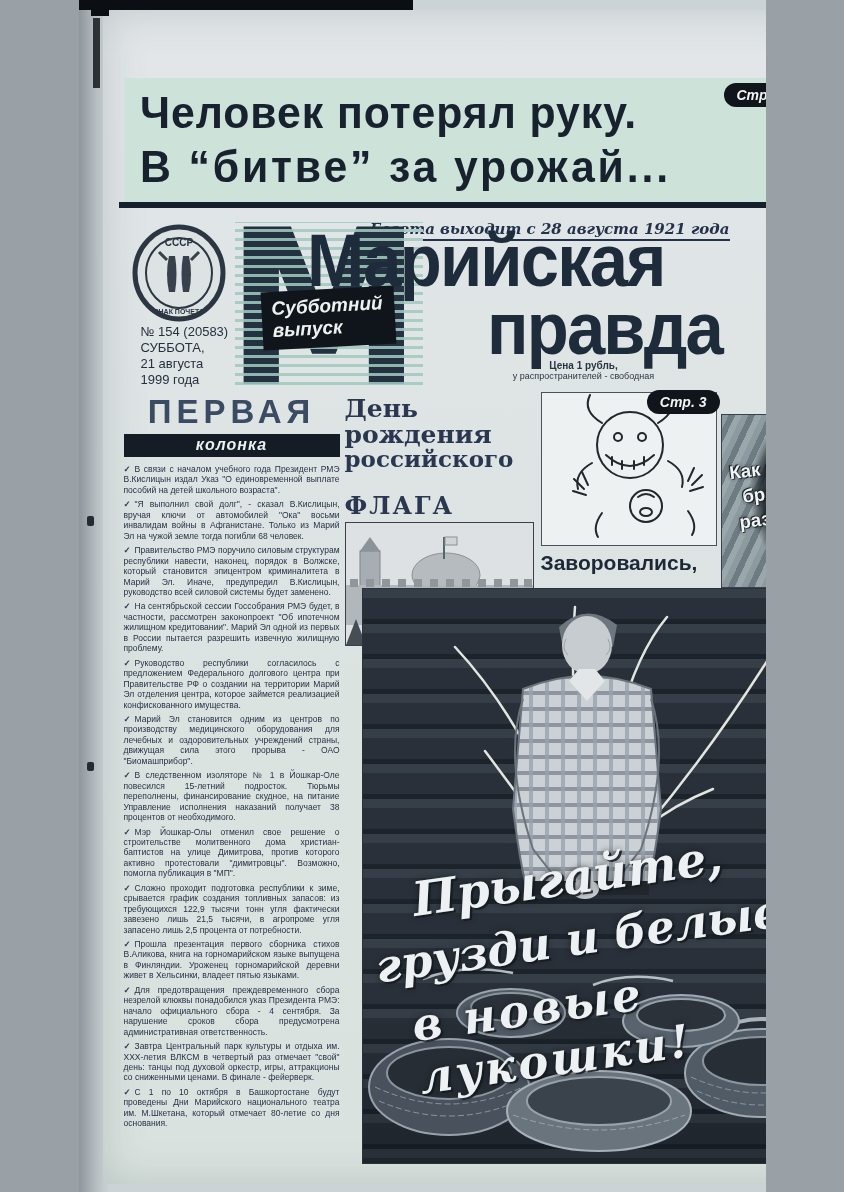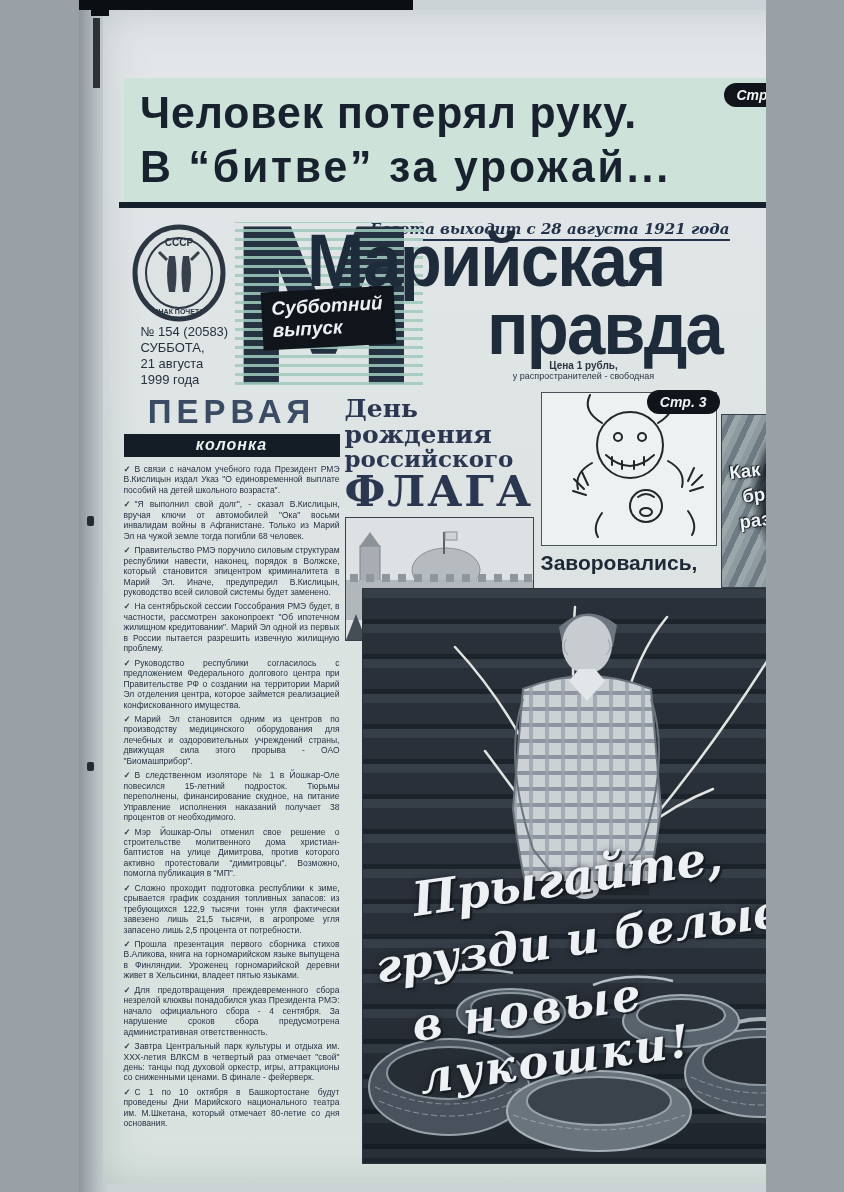--- a/index.html
+++ b/index.html
@@ -212,21 +212,21 @@
       <p class="tick-item"><span class="tick">✓</span><span>Для предотвращения преждевременного сбора незрелой клюквы понадобился указ Президента РМЭ: начало официального сбора - 4 сентября. За нарушение сроков сбора предусмотрена административная ответственность.</span></p>
       <p class="tick-item"><span class="tick">✓</span><span>Завтра Центральный парк культуры и отдыха им. XXX-летия ВЛКСМ в четвертый раз отмечает "свой" день: танцы под духовой оркестр, игры, аттракционы со сниженными ценами. В финале - фейерверк.</span></p>
       <p class="tick-item"><span class="tick">✓</span><span>С 1 по 10 октября в Башкортостане будут проведены Дни Марийского национального театра им. М.Шкетана, который отмечает 80-летие со дня основания.</span></p>
     </div>
 
   </div>
 
   <div id="flag-block" class="abs">
     <div class="flag-t" style="font-size:25px;">День рождения</div>
     <div class="flag-t" style="font-size:23px;">российского</div>
-    <div class="flag-t" style="font-size:43px;letter-spacing:2px;">ФЛАГА</div>
+    <div class="flag-t" style="font-size:24px;letter-spacing:2px;margin-top:24px;">ФЛАГА</div>
     <div id="flag-photo">
       <svg width="187" height="122" viewBox="0 0 187 122">
         <rect width="187" height="122" fill="#dde1e3"></rect>
         <ellipse cx="100" cy="52" rx="34" ry="22" fill="#b6bbc0" stroke="#8b9197"></ellipse>
         <rect x="97" y="14" width="2" height="22" fill="#5a626a"></rect>
         <rect x="99" y="14" width="12" height="8" fill="#cfd4d7" stroke="#8b9197" stroke-width="1"></rect>
         <rect x="14" y="28" width="20" height="66" fill="#a7adb3" stroke="#7d848b"></rect>
         <path d="M14,28 l10,-14 l10,14 z" fill="#8b9298"></path>
         <rect x="0" y="62" width="187" height="40" fill="#b2b7bc"></rect>
         <g fill="#8f969c">

